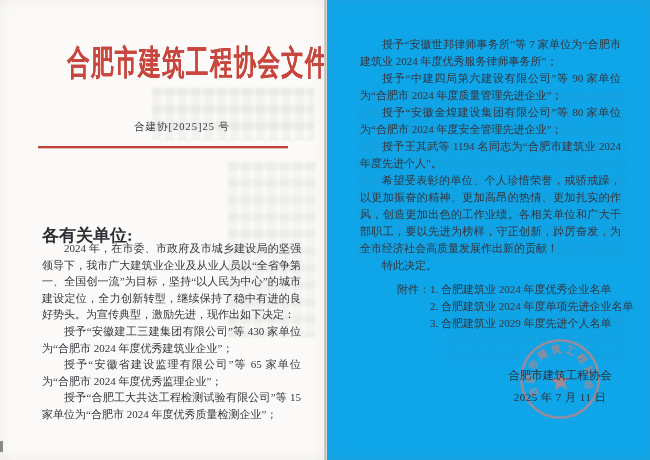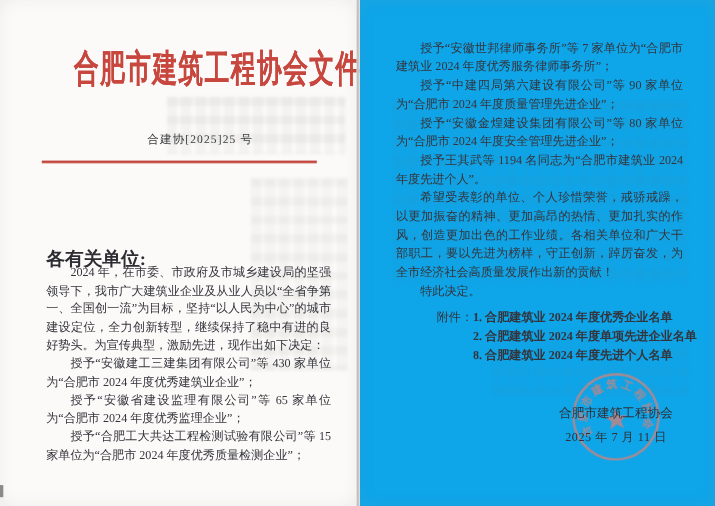--- a/index.html
+++ b/index.html
@@ -57,21 +57,21 @@
   #left-body{position:absolute;top:240px;left:42px;width:259px;}
   .body-text p{margin:0;text-indent:2em;}
 
   
   #right-body{position:absolute;top:36px;left:33px;width:261px;line-height:17px;}
   .attachments{
     position:absolute;top:281px;left:70px;display:flex;
     font-size:11px;line-height:17px;color:#34343c;
   }
   .attachments .att-label{white-space:nowrap;}
-  .attachments .att-items div{white-space:nowrap;font-weight:bold;}
+  .attachments .att-items div{white-space:nowrap;}
   .signature-block{
     position:absolute;top:368px;left:168px;width:130px;text-align:center;z-index:3;
   }
   .signer{font-size:11.5px;color:#303036;white-space:nowrap;}
   .issue-date{font-size:11px;color:#303036;margin-top:7px;white-space:nowrap;letter-spacing:0.5px;}
 
   .seal{
     position:absolute;top:336px;left:190px;width:86px;height:86px;z-index:2;
     opacity:0.78;filter:blur(0.3px);transform:rotate(-6deg);
   }
@@ -126,21 +126,21 @@
     <p>授予王其武等 1194 名同志为“合肥市建筑业 2024 年度先进个人”。</p>
     <p>希望受表彰的单位、个人珍惜荣誉，戒骄戒躁，以更加振奋的精神、更加高昂的热情、更加扎实的作风，创造更加出色的工作业绩。各相关单位和广大干部职工，要以先进为榜样，守正创新，踔厉奋发，为全市经济社会高质量发展作出新的贡献！</p>
     <p>特此决定。</p>
   </div>
 
   <div class="attachments">
     <div class="att-label">附件：</div>
     <div class="att-items">
       <div>1. 合肥建筑业 2024 年度优秀企业名单</div>
       <div>2. 合肥建筑业 2024 年度单项先进企业名单</div>
-      <div>8. 合肥建筑业 2024 年度先进个人名单</div>
+      <div>3. 合肥建筑业 2029 年度先进个人名单</div>
     </div>
   </div>
 
   <svg class="seal" viewBox="0 0 100 100">
     <circle cx="50" cy="50" r="45" fill="none" stroke="#cf837d" stroke-width="2.6"></circle>
     <defs>
       <path id="sealArc" d="M 24.6 67.8 A 31 31 0 1 1 75.4 67.8" fill="none"></path>
     </defs>
     <text font-size="11.5" font-weight="bold" fill="#cf837d" letter-spacing="3.2" font-family="Liberation Serif, DejaVu Serif, serif">
       <textPath href="#sealArc" startOffset="2">合肥市建筑工程协会</textPath>

